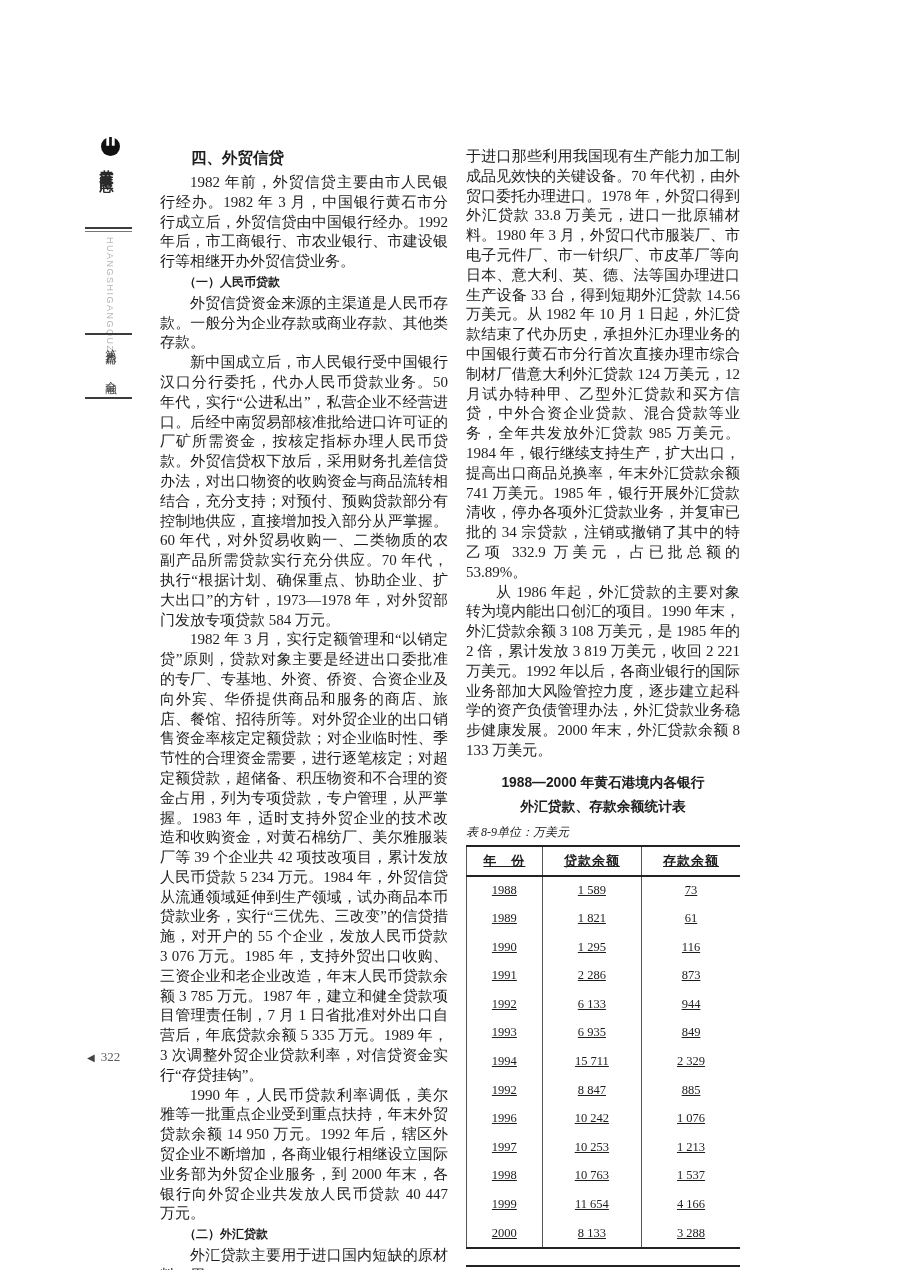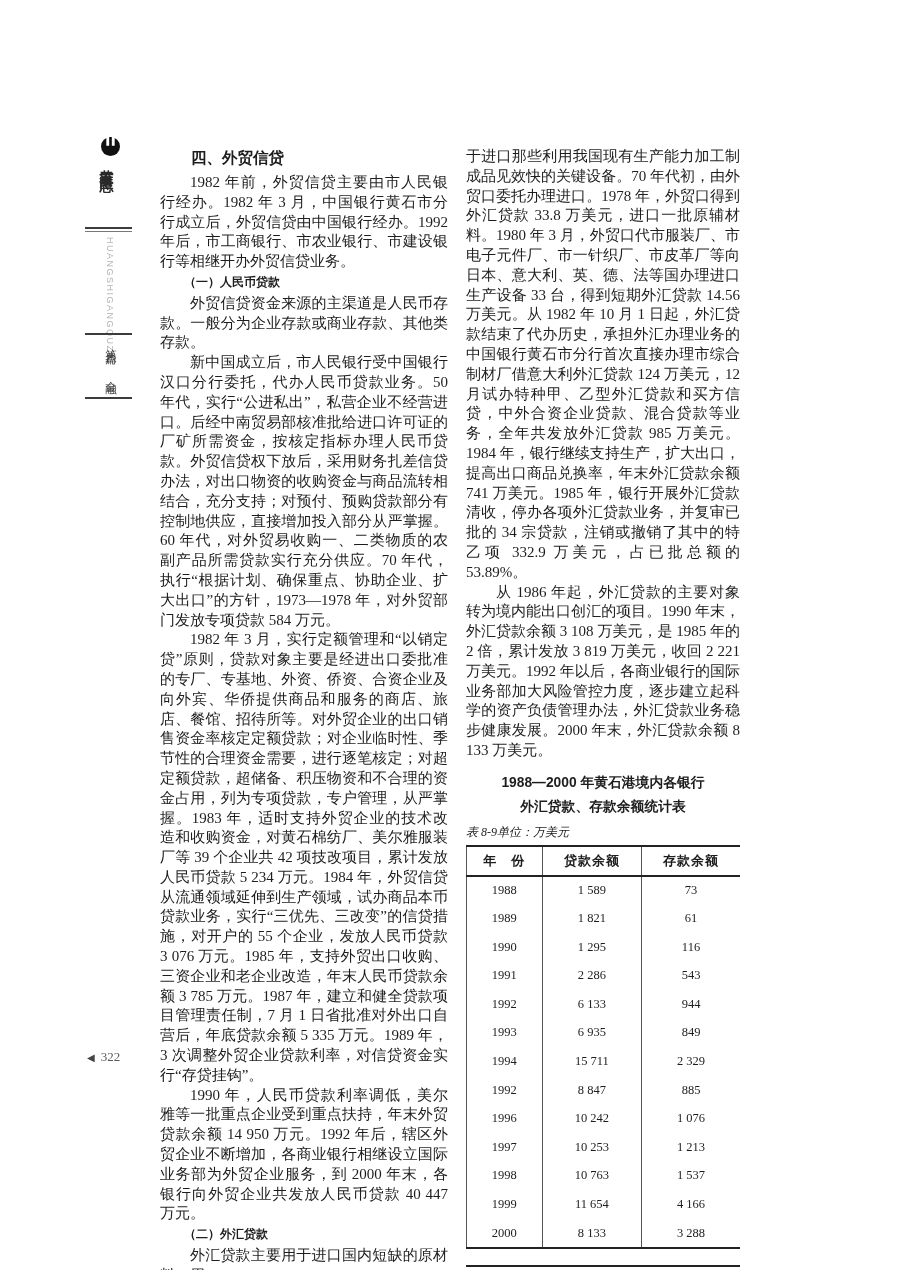--- a/index.html
+++ b/index.html
@@ -29,21 +29,21 @@
                 font-family:"Liberation Sans","DejaVu Sans",sans-serif;}
   .sub-heading{margin:1px 0;font-size:12px;line-height:19.8px;font-weight:bold;text-indent:2em;
                font-family:"Liberation Sans","DejaVu Sans",sans-serif;}
 
   
   .tbl-title{margin-top:10px;text-align:center;font-weight:bold;font-size:13.8px;line-height:24px;
              font-family:"Liberation Sans","DejaVu Sans",sans-serif;}
   .tbl-meta{display:flex;align-items:flex-end;
             font-style:italic;font-size:12px;margin:5px 0 4px 0;}
   table.fx{width:100%;border-collapse:collapse;border-top:2px solid #222;border-bottom:2px solid #222;
-           border-left:1px solid #555;}
+           border-left:1px solid #555;text-decoration:underline;}
   table.fx th{height:26px;font-size:13px;font-weight:bold;text-align:center;
               border-bottom:2px solid #222;border-right:1px solid #555;
               font-family:"Liberation Sans","DejaVu Sans",sans-serif;letter-spacing:1px;}
   table.fx td{height:18.6px;font-size:12.5px;text-align:center;border-right:1px solid #555;padding:5px;}
   table.fx th:last-child, table.fx td:last-child{border-right:none;}
   table.fx tbody tr:first-child td{padding-top:4px;}
 
   
   .section-bar{margin-top:16px;border-top:2px solid #222;border-bottom:2px solid #222;
                height:30px;display:flex;align-items:center;justify-content:center;gap:12px;}
@@ -120,21 +120,21 @@
             <td>61</td>
           </tr>
           <tr>
             <td>1990</td>
             <td>1 295</td>
             <td>116</td>
           </tr>
           <tr>
             <td>1991</td>
             <td>2 286</td>
-            <td>543</td>
+            <td>873</td>
           </tr>
           <tr>
             <td>1992</td>
             <td>6 133</td>
             <td>944</td>
           </tr>
           <tr>
             <td>1993</td>
             <td>6 935</td>
             <td>849</td>

